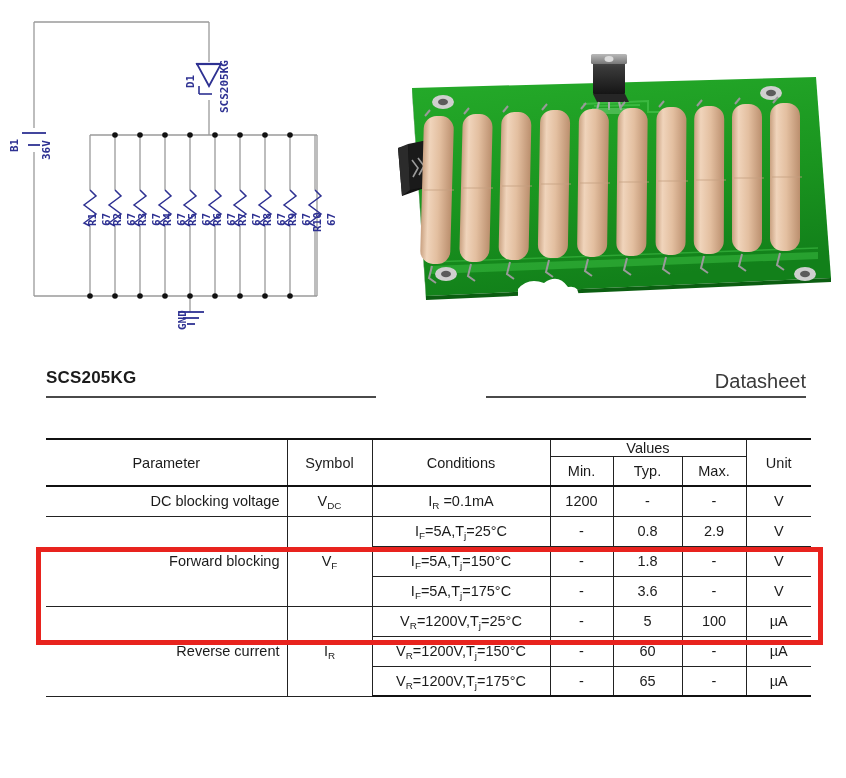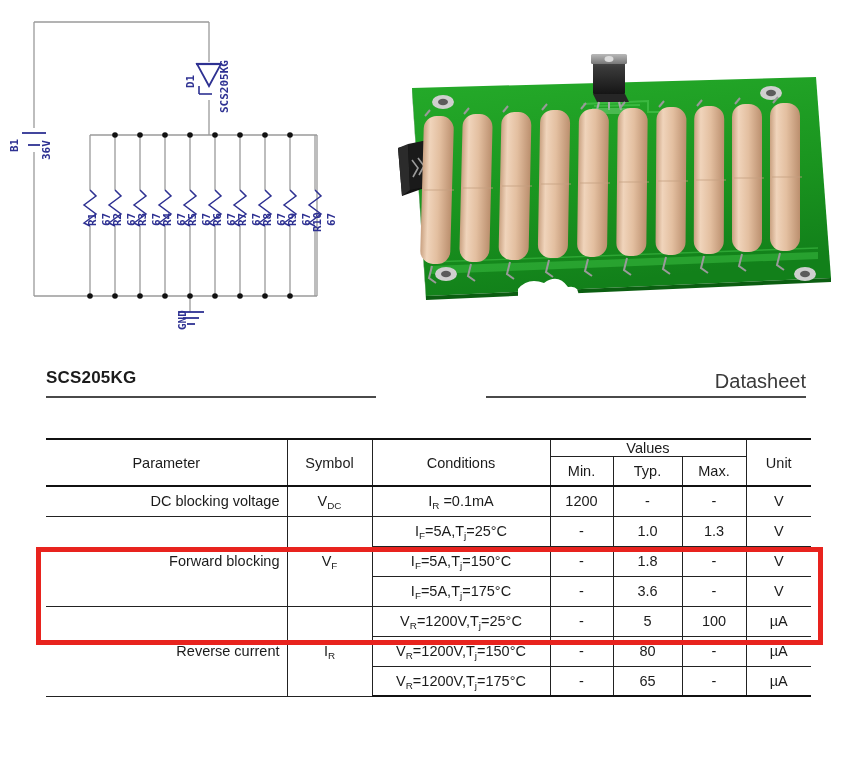--- a/index.html
+++ b/index.html
@@ -389,22 +389,22 @@
           <td class="thickTop">-</td>
           <td class="thickTop">-</td>
           <td class="thickTop noR">V</td>
         </tr>
 
         <tr class="row-h">
           <td rowspan="3" class="leftcell noL">Forward blocking</td>
           <td rowspan="3"><span>V</span><sub>F</sub></td>
           <td class="cond"><span>I</span><sub>F</sub><span>=5A,T</span><sub>j</sub><span>=25°C</span></td>
           <td>-</td>
-          <td>1.0</td>
-          <td>1.3</td>
+          <td>0.8</td>
+          <td>2.9</td>
           <td class="noR">V</td>
         </tr>
         <tr class="row-h">
           <td class="cond"><span>I</span><sub>F</sub><span>=5A,T</span><sub>j</sub><span>=150°C</span></td>
           <td>-</td>
           <td>1.8</td>
           <td>-</td>
           <td class="noR">V</td>
         </tr>
         <tr class="row-h">
@@ -420,21 +420,21 @@
           <td rowspan="3"><span>I</span><sub>R</sub></td>
           <td class="cond"><span>V</span><sub>R</sub><span>=1200V,T</span><sub>j</sub><span>=25°C</span></td>
           <td>-</td>
           <td>5</td>
           <td>100</td>
           <td class="noR">µA</td>
         </tr>
         <tr class="row-h">
           <td class="cond"><span>V</span><sub>R</sub><span>=1200V,T</span><sub>j</sub><span>=150°C</span></td>
           <td>-</td>
-          <td>80</td>
+          <td>60</td>
           <td>-</td>
           <td class="noR">µA</td>
         </tr>
         <tr class="row-h">
           <td class="cond thickBot"><span>V</span><sub>R</sub><span>=1200V,T</span><sub>j</sub><span>=175°C</span></td>
           <td class="thickBot">-</td>
           <td class="thickBot">65</td>
           <td class="thickBot">-</td>
           <td class="thickBot noR">µA</td>
         </tr>

